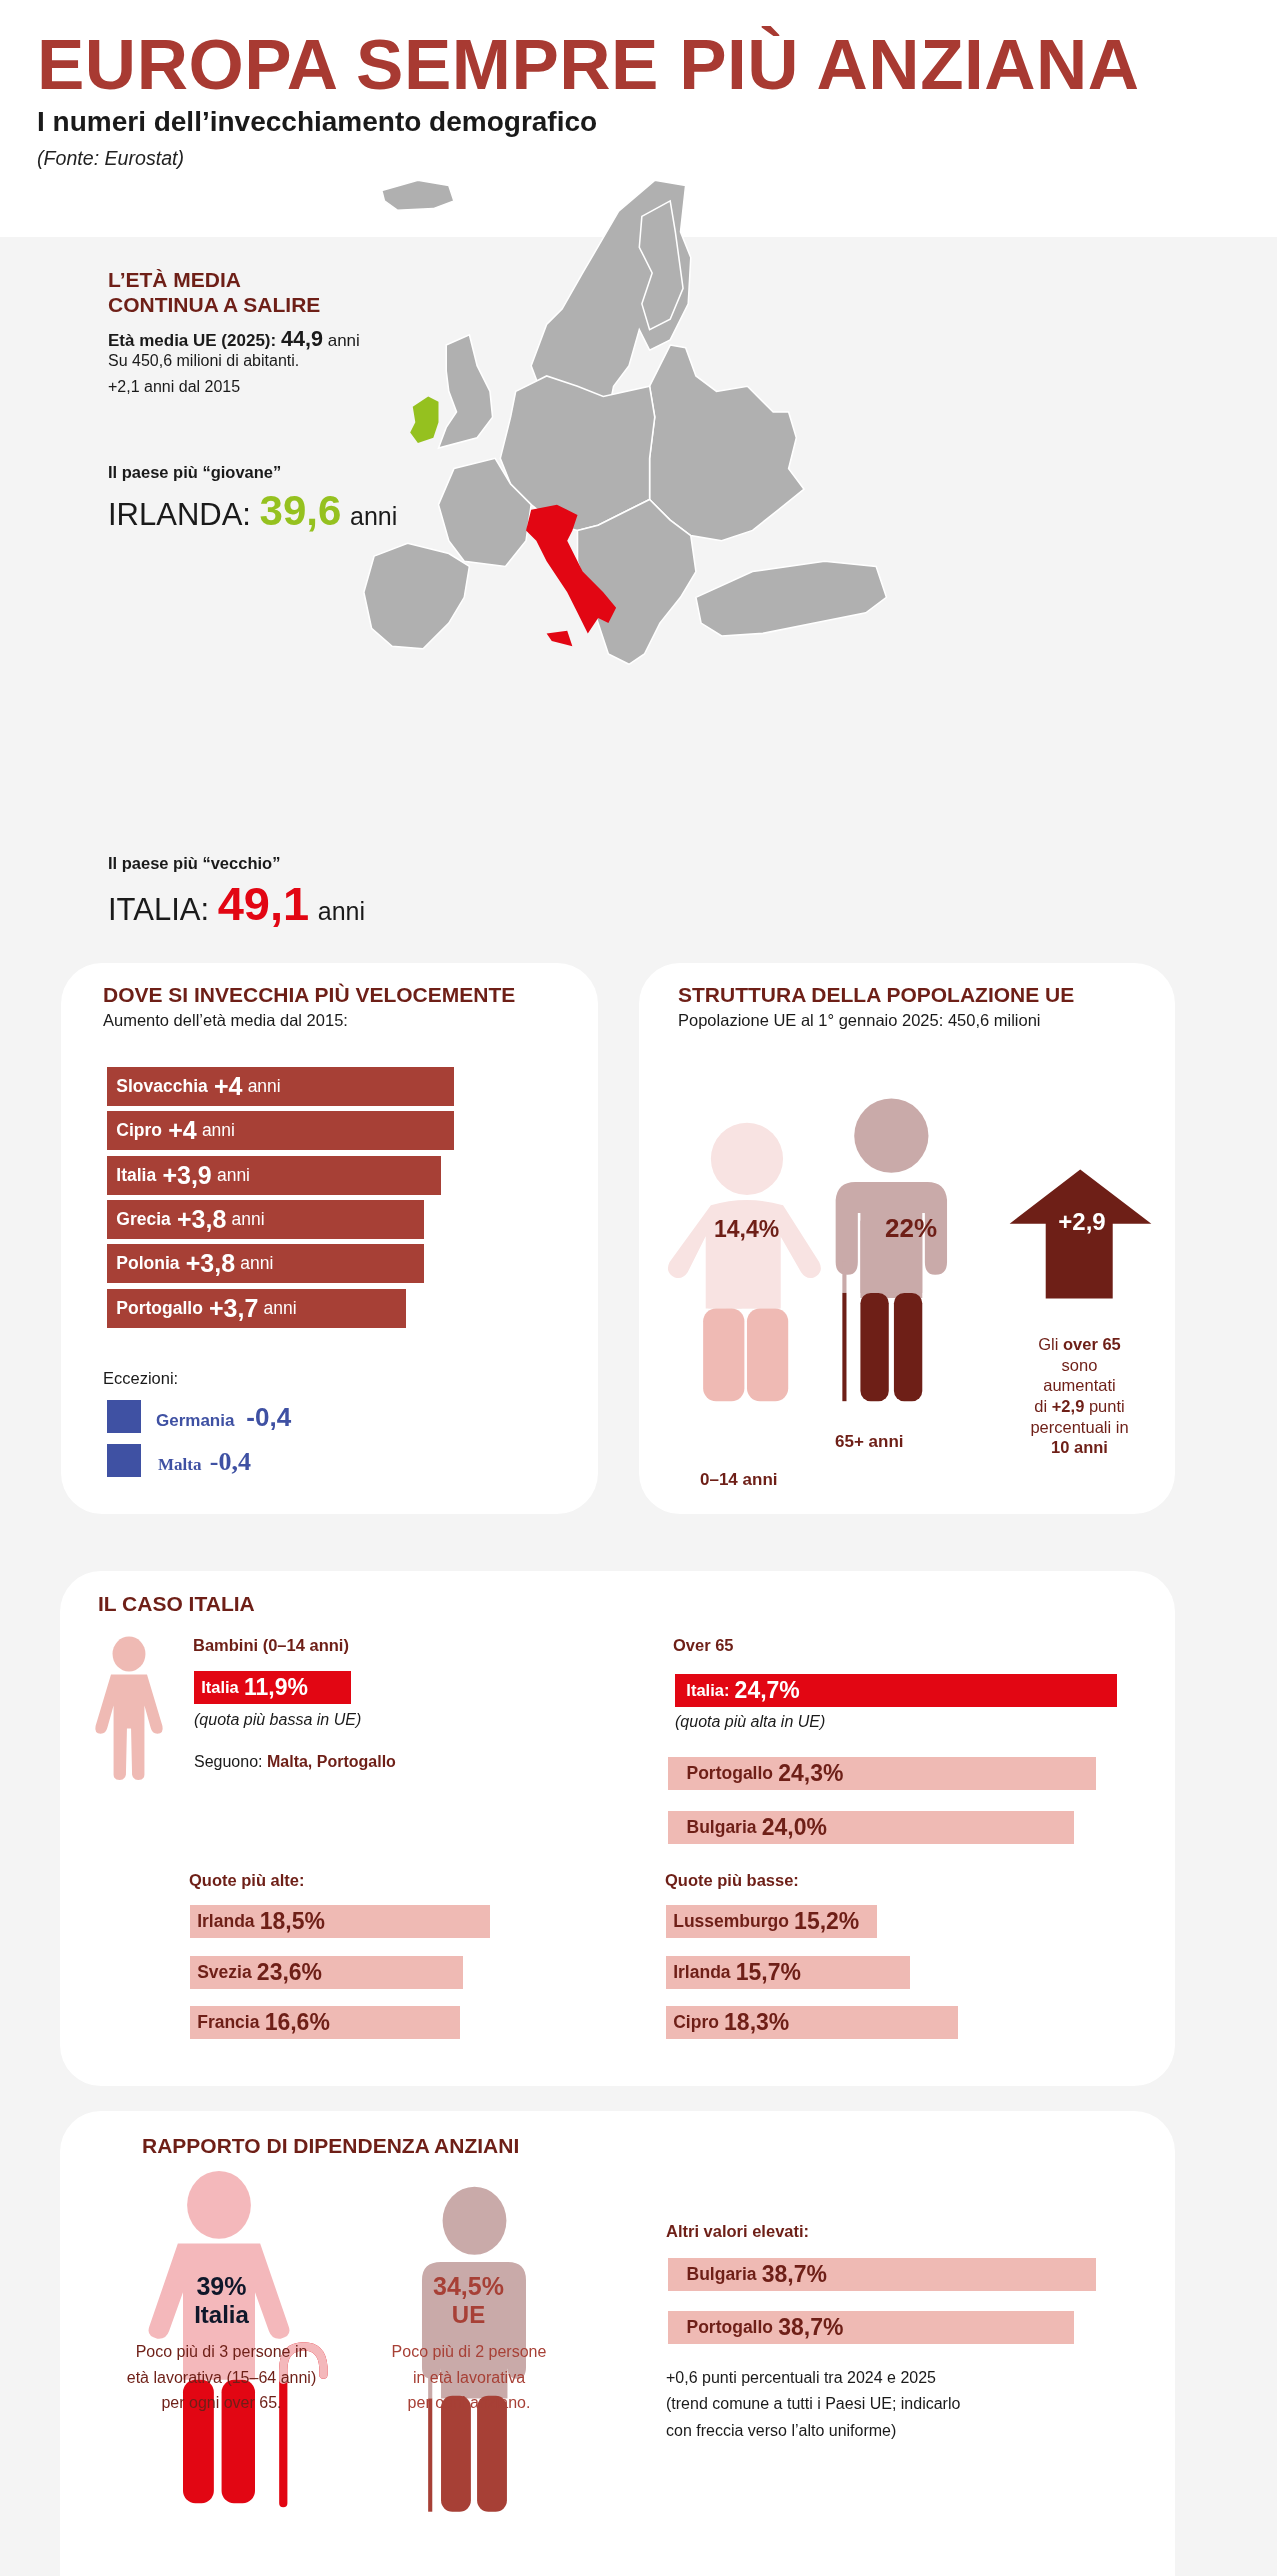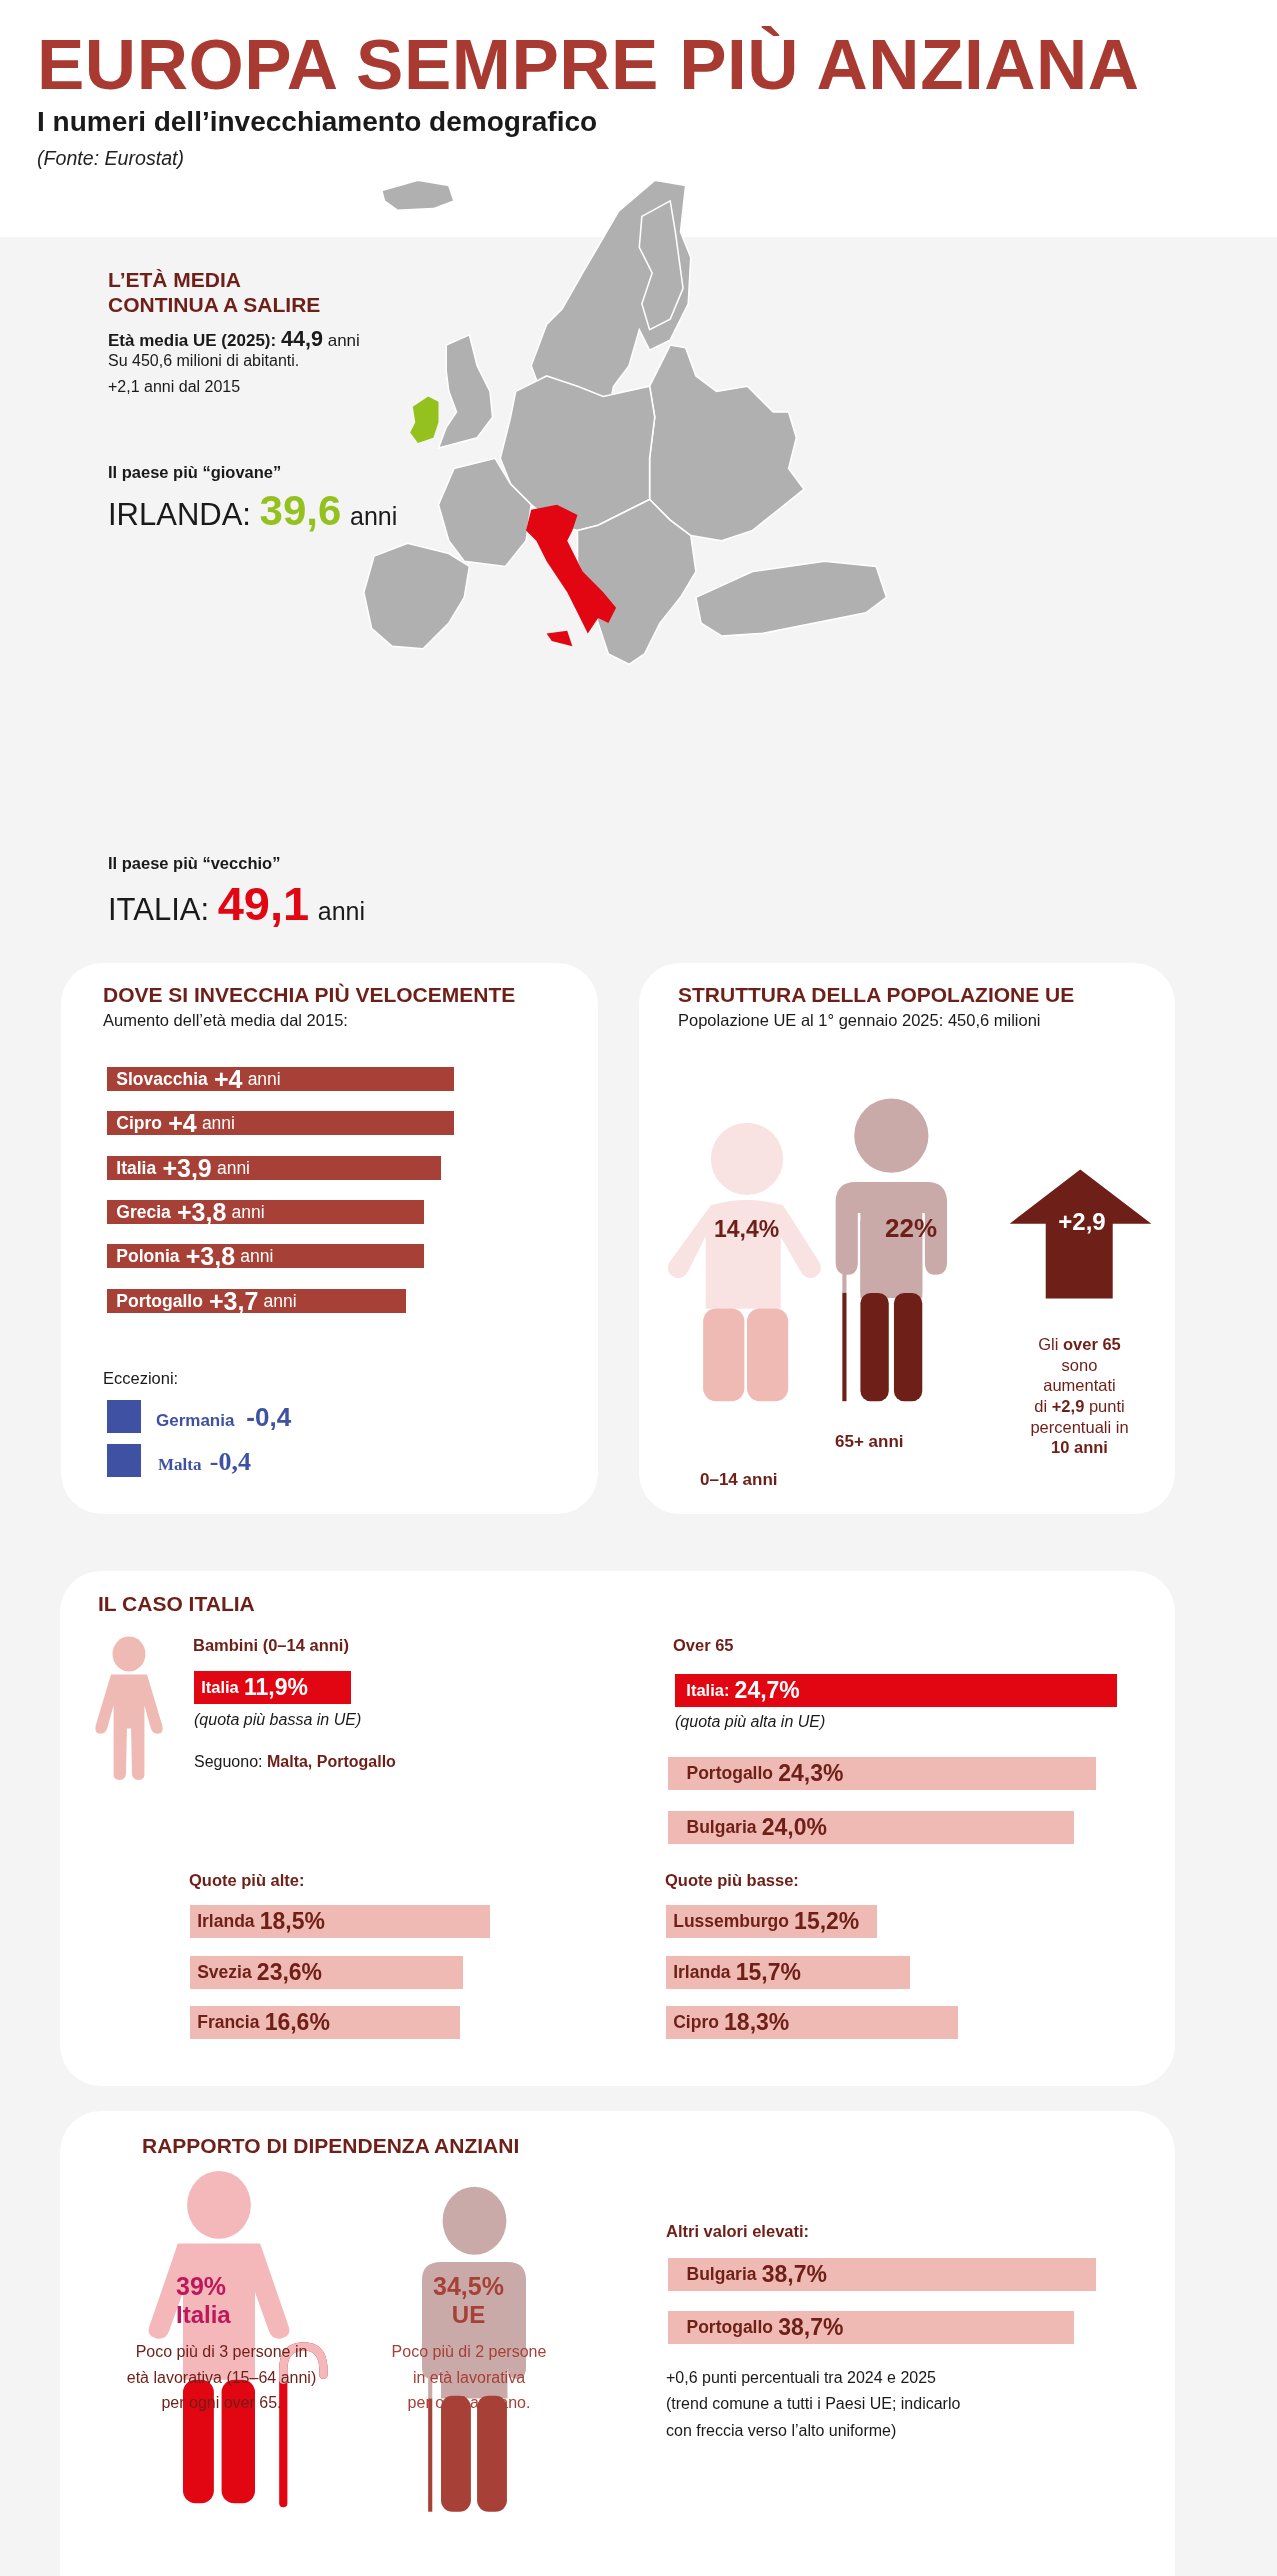--- a/index.html
+++ b/index.html
@@ -6,21 +6,21 @@
   html, body { width: 1278px; height: 2824px; }
   body { background: #f4f4f4; font-family: "Liberation Sans", sans-serif; color: #1a1a1a; position: relative; overflow: hidden; }
   .abs { position: absolute; }
   .header { position: absolute; left: 0; top: 0; width: 1278px; height: 237px; background: #ffffff; }
   .title { left: 37px; top: 26px; font-size: 71px; font-weight: 700; color: #a83a32; letter-spacing: 0.5px; line-height: 1.1; }
   .subtitle { left: 37px; top: 106px; font-size: 28px; font-weight: 700; color: #1a1a1a; }
   .source { left: 37px; top: 147px; font-size: 19.6px; font-style: italic; color: #222; }
   .map { left: 361px; top: 170px; width: 917px; height: 762px; }
   .h-sec { font-weight: 700; color: #6e1f17; }
   .card { position: absolute; background: #fff; border-radius: 41px; }
-  .bar { position: absolute; height: 24px; background: #a74036; color: #fff; display: flex; align-items: center; padding-left: 9.3px; font-weight: 700; font-size: 17.5px; white-space: nowrap; }
+  .bar { position: absolute; height: 39px; background: #a74036; color: #fff; display: flex; align-items: center; padding-left: 9.3px; font-weight: 700; font-size: 17.5px; white-space: nowrap; }
   .bar .big { font-size: 25px; margin-left: 6.2px; }
   .bar .unit { font-weight: 400; font-size: 17.5px; margin-left: 5.2px; }
   .pink-bar { position: absolute; height: 33px; background: #efbab4; color: #6e1f17; display: flex; align-items: center; padding-left: 11.3px; font-weight: 700; font-size: 17.5px; white-space: nowrap; }
   .pink-bar .big { font-size: 23px; margin-left: 5.2px; }
   .red-bar { position: absolute; height: 33px; background: #e20613; color: #fff; display: flex; align-items: center; padding-left: 7.2px; font-weight: 700; font-size: 16.5px; white-space: nowrap; }
   .red-bar .big { font-size: 23px; margin-left: 5.2px; }
 </style>
 </head>
 <body>
 
@@ -240,21 +240,21 @@
 <div class="abs h-sec" style="left:142px;top:2134px;font-size:21px;">RAPPORTO DI DIPENDENZA ANZIANI</div>
 
 <svg class="abs" style="left:129px;top:2148px;width:216px;height:371px;" viewBox="0 0 420 720">
   <ellipse cx="175" cy="110" rx="62" ry="66" fill="#f4b8bb"></ellipse>
   <path d="M95 185 L255 185 L310 345 Q318 365 295 370 Q278 372 272 355 L245 280 L245 450 L105 450 L105 280 L78 355 Q72 372 55 370 Q32 365 40 345 Z" fill="#f4b8bb"></path>
   <rect x="105" y="450" width="60" height="240" rx="24" fill="#e20613"></rect>
   <rect x="180" y="450" width="65" height="240" rx="24" fill="#e20613"></rect>
   <path d="M300 690 L300 430 Q300 385 340 385 Q375 385 378 425 L378 440" fill="none" stroke="#e20613" stroke-width="16" stroke-linecap="round"></path>
   <path d="M300 450 L300 430 Q300 385 340 385 Q375 385 378 425 L378 440" fill="none" stroke="#f4b8bb" stroke-width="16" stroke-linecap="round"></path>
 </svg>
-<div class="abs" style="left:176px;top:2272px;width:67px;color:#be185d;font-size:25px;font-weight:900;line-height:1.15;">
+<div class="abs" style="left:188px;top:2272px;width:67px;text-align:center;color:#0f172a;font-size:25px;font-weight:900;line-height:1.15;">
   <div>39%</div>
   <div style="font-size:24px;font-weight:700;">Italia</div>
 </div>
 <div class="abs" style="left:103px;top:2339px;width:237px;text-align:center;color:#6e1f17;font-size:16px;line-height:1.6;">
   <div>Poco più di 3 persone in</div>
   <div>età lavorativa (15–64 anni)</div>
   <div>per ogni over 65.</div>
 </div>
 
 <svg class="abs" style="left:397px;top:2177px;width:155px;height:345px;" viewBox="0 0 300 670">

